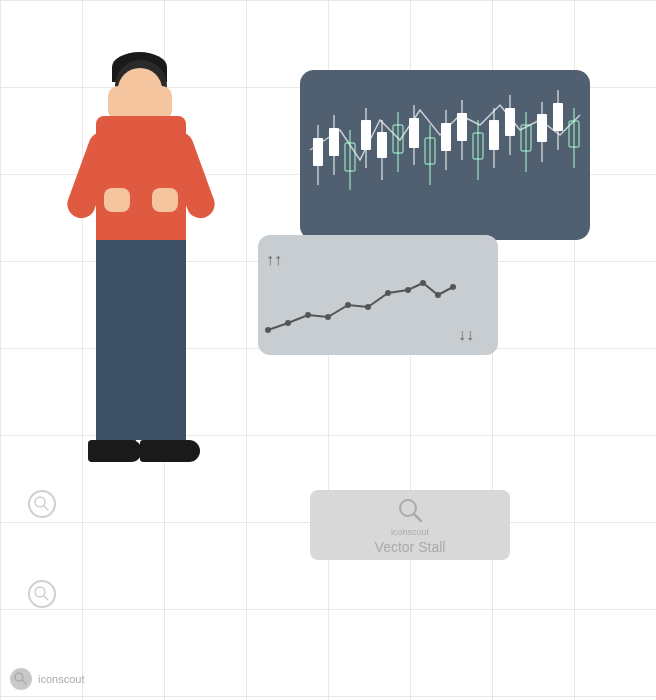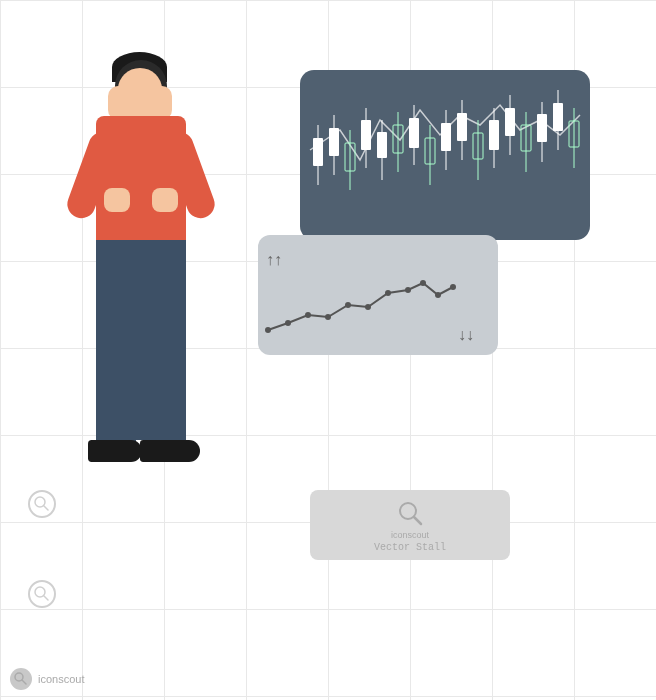--- a/index.html
+++ b/index.html
@@ -404,21 +404,21 @@
     </svg>
   </div>
 
   <div class="watermark-box">
 
     <svg width="30" height="30" viewBox="0 0 30 30" xmlns="http://www.w3.org/2000/svg">
       <circle cx="13" cy="13" r="8" fill="none" stroke="#aaa" stroke-width="2"></circle>
       <line x1="19" y1="19" x2="26" y2="26" stroke="#aaa" stroke-width="2.5" stroke-linecap="round"></line>
     </svg>
     <span style="font-size:9px; color:#aaa; font-family:Arial;">iconscout</span>
-    <span style="font-size:10px; color:#aaa; font-family:Liberation Mono, monospace;">Vector Stall</span>
+    <span style="font-size:14px; color:#aaa; font-family:Liberation Sans, sans-serif;">Vector Stall</span>
   </div>
 
   <div class="circle-wm-1">
     <svg width="24" height="24" viewBox="0 0 24 24" xmlns="http://www.w3.org/2000/svg">
       <circle cx="10" cy="10" r="5" fill="none" stroke="#d0d0d0" stroke-width="1.5"></circle>
       <line x1="14" y1="14" x2="18" y2="18" stroke="#d0d0d0" stroke-width="1.5" stroke-linecap="round"></line>
     </svg>
   </div>
   <div class="circle-wm-2">
     <svg width="24" height="24" viewBox="0 0 24 24" xmlns="http://www.w3.org/2000/svg">

